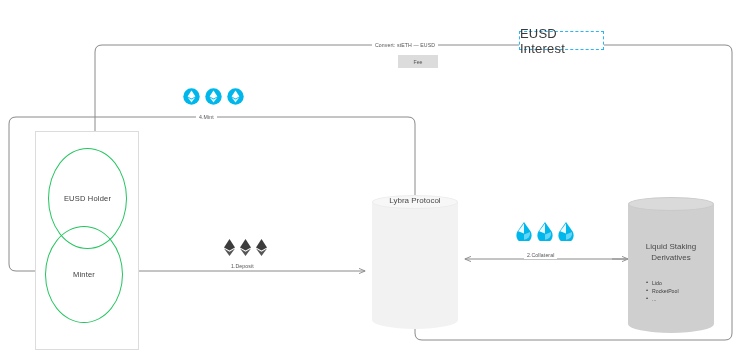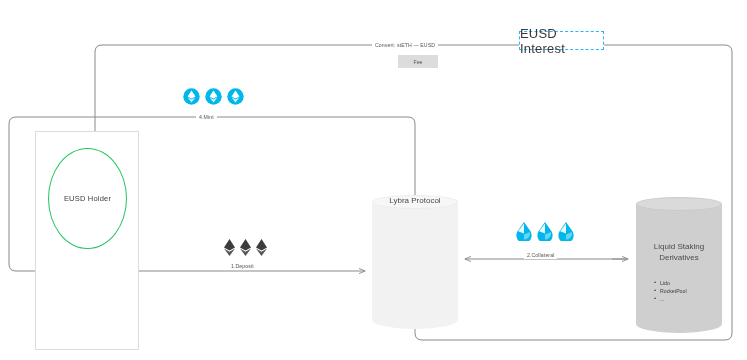--- a/index.html
+++ b/index.html
@@ -38,21 +38,21 @@
   }
   .cyl .top{
     position:absolute;left:0;top:0;width:100%;height:14px;border-radius:50%;
   }
   .cyl .label{position:relative;z-index:3;font-size:8px;line-height:11px;}
 
   .lybra{left:372px;top:195px;width:86px;height:134px;}
   .lybra .body{background:#f2f2f2;}
   .lybra .top{background:#f7f7f7;border:1px solid #ececec;box-sizing:border-box;}
 
-  .lsd{left:628px;top:197px;width:86px;height:136px;margin-left:8px;}
+  .lsd{left:628px;top:197px;width:86px;height:136px;}
   .lsd .body{background:#cfcfcf;}
   .lsd .top{background:#dadada;border:1px solid #cacaca;box-sizing:border-box;}
   .lsd .inner{position:relative;z-index:3;width:100%;padding-top:44px;box-sizing:border-box;}
   .lsd .bullets{margin:16px 0 0 0;padding:0 0 0 24px;text-align:left;list-style:none;}
   .lsd .bullets li{font-size:5.2px;line-height:8px;color:#3d3d3d;position:relative;}
   .lsd .bullets li:before{content:"•";position:absolute;left:-6px;top:-1px;font-size:6px;}
 
   
   .interest{
     left:519px;top:31px;width:85px;height:19px;
@@ -110,20 +110,23 @@
 
     <path d="M612,259 L628,259" fill="none" stroke="#8a8a8a" stroke-width="1" marker-end="url(#arw)"></path>
   </svg>
 
   <div class="node actor-box"></div>
 
   <div class="node ellipse eusd-holder">
     <span>EUSD Holder</span>
   </div>
 
+  <div class="node ellipse minter">
+    <span>Minter</span>
+  </div>
 
   <div class="node cyl lybra">
     <div class="body"></div>
     <div class="top"></div>
     <div class="label">Lybra Protocol</div>
   </div>
 
   <div class="node cyl lsd">
     <div class="body"></div>
     <div class="top"></div>

